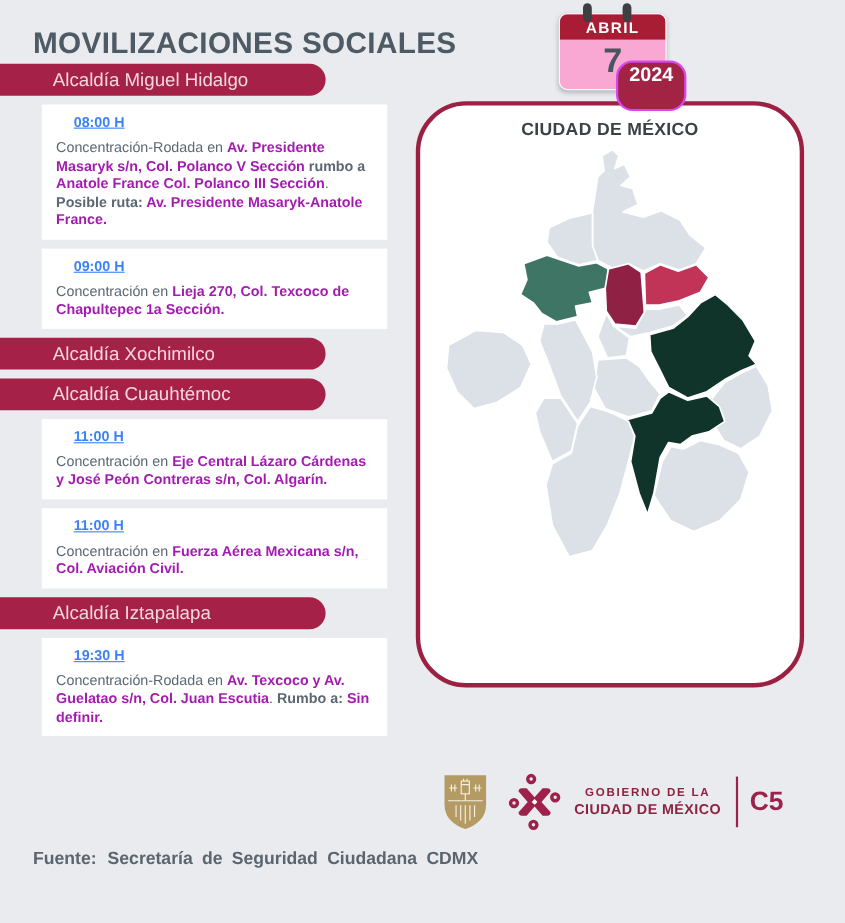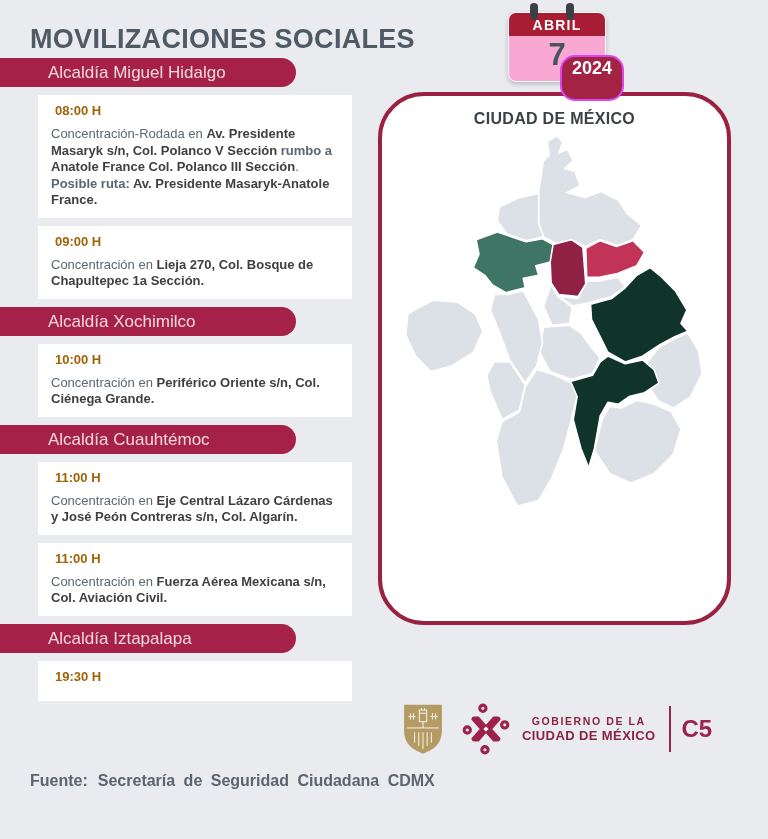--- a/index.html
+++ b/index.html
@@ -36,25 +36,25 @@
   .pill{
     width:296px;height:29px;line-height:29px;box-sizing:border-box;
     background:#a62147;color:#f2d9e0;border-radius:0 17px 17px 0;
     padding-left:48px;font-size:17px;margin:4px 0 8px;
   }
   .pill:first-child{margin-top:0;}
   .card{
     margin:0 0 8px 38px;width:314px;box-sizing:border-box;
     background:#ffffff;padding:8px 13px 9px;
   }
-  .time{font-weight:bold;font-size:13px;color:#a16207;margin:0 4px 8px;}
+  .time{font-weight:bold;font-size:13px;color:#3b82f6;margin:0 16px 8px;text-decoration:underline;}
   .desc{font-size:13px;line-height:16.5px;margin:0;}
   .s-g{color:#5b6772;}
   .s-gb{color:#5b6772;font-weight:bold;}
-  .s-r{color:#404040;font-weight:bold;}
+  .s-r{color:#a21caf;font-weight:bold;}
 
   
   .map-panel{
     position:absolute;left:378px;top:92px;width:353px;height:533px;box-sizing:border-box;
     background:#ffffff;border:4px solid #9b2143;border-radius:46px;
   }
   .map-title{text-align:center;margin-top:14px;font-size:16px;font-weight:bold;color:#3a4147;letter-spacing:.3px;}
   .cdmx{display:block;margin:4px auto 0;width:308px;height:404px;}
   .cdmx path{stroke:#ffffff;stroke-width:1.6;stroke-linejoin:round;}
 
@@ -90,39 +90,36 @@
   </div>
 
   <section class="events" id="events">
       <div class="pill">Alcaldía Miguel Hidalgo</div>
       <div class="card">
         <div class="time">08:00 H</div>
         <p class="desc"><span class="s-g">Concentración-Rodada</span><span class="s-g"> en </span><span class="s-r">Av. Presidente Masaryk s/n, Col. Polanco V Sección</span><span class="s-gb"> rumbo a </span><span class="s-r">Anatole France Col. Polanco III Sección</span><span class="s-g">. </span><span class="s-gb">Posible ruta: </span><span class="s-r">Av. Presidente Masaryk-Anatole France.</span></p>
       </div>
       <div class="card">
         <div class="time">09:00 H</div>
-        <p class="desc"><span class="s-g">Concentración</span><span class="s-g"> en </span><span class="s-r">Lieja 270, Col. Bosque de Chapultepec 1a Sección.</span></p>
+        <p class="desc"><span class="s-g">Concentración</span><span class="s-g"> en </span><span class="s-r">Lieja 270, Col. Texcoco de Chapultepec 1a Sección.</span></p>
       </div>
       <div class="pill">Alcaldía Xochimilco</div>
-      <div class="card">
-        <div class="time">10:00 H</div>
-        <p class="desc"><span class="s-g">Concentración</span><span class="s-g"> en </span><span class="s-r">Periférico Oriente s/n, Col. Ciénega Grande.</span></p>
-      </div>
       <div class="pill">Alcaldía Cuauhtémoc</div>
       <div class="card">
         <div class="time">11:00 H</div>
         <p class="desc"><span class="s-g">Concentración</span><span class="s-g"> en </span><span class="s-r">Eje Central Lázaro Cárdenas y José Peón Contreras s/n, Col. Algarín.</span></p>
       </div>
       <div class="card">
         <div class="time">11:00 H</div>
         <p class="desc"><span class="s-g">Concentración</span><span class="s-g"> en </span><span class="s-r">Fuerza Aérea Mexicana s/n, Col. Aviación Civil.</span></p>
       </div>
       <div class="pill">Alcaldía Iztapalapa</div>
       <div class="card">
         <div class="time">19:30 H</div>
+        <p class="desc"><span class="s-g">Concentración-Rodada</span><span class="s-g"> en </span><span class="s-r">Av. Texcoco y Av. Guelatao s/n, Col. Juan Escutia</span><span class="s-g">. </span><span class="s-gb">Rumbo a: </span><span class="s-r">Sin definir.</span></p>
       </div>
     </section>
 
   <div class="map-panel">
     <div class="map-title">CIUDAD DE MÉXICO</div>
     <svg class="cdmx" viewBox="0 0 320 420" aria-hidden="true">
       <path d="M143,62 L148,30 L154,24 L152,10 L162,4 L168,10 L164,22 L173,18 L179,30 L170,38 L181,41 L186,56 L172,63 L191,68 L208,62 L226,71 L235,85 L250,97 L241,112 L225,118 L207,112 L191,119 L177,112 L162,116 L148,109 L143,95 Z" fill="#dbe1e6"></path>
       <path d="M102,78 L121,69 L143,64 L143,95 L148,109 L130,113 L110,106 L100,92 Z" fill="#dbe1e6"></path>
       <path d="M164,171 L184,173 L193,155 L206,155 L225,151 L233,161 L219,171 L197,177 L179,181 Z" fill="#dbe1e6"></path>
       <path d="M156,159 L163,171 L178,182 L175,199 L157,201 L148,181 Z" fill="#dbe1e6"></path>

